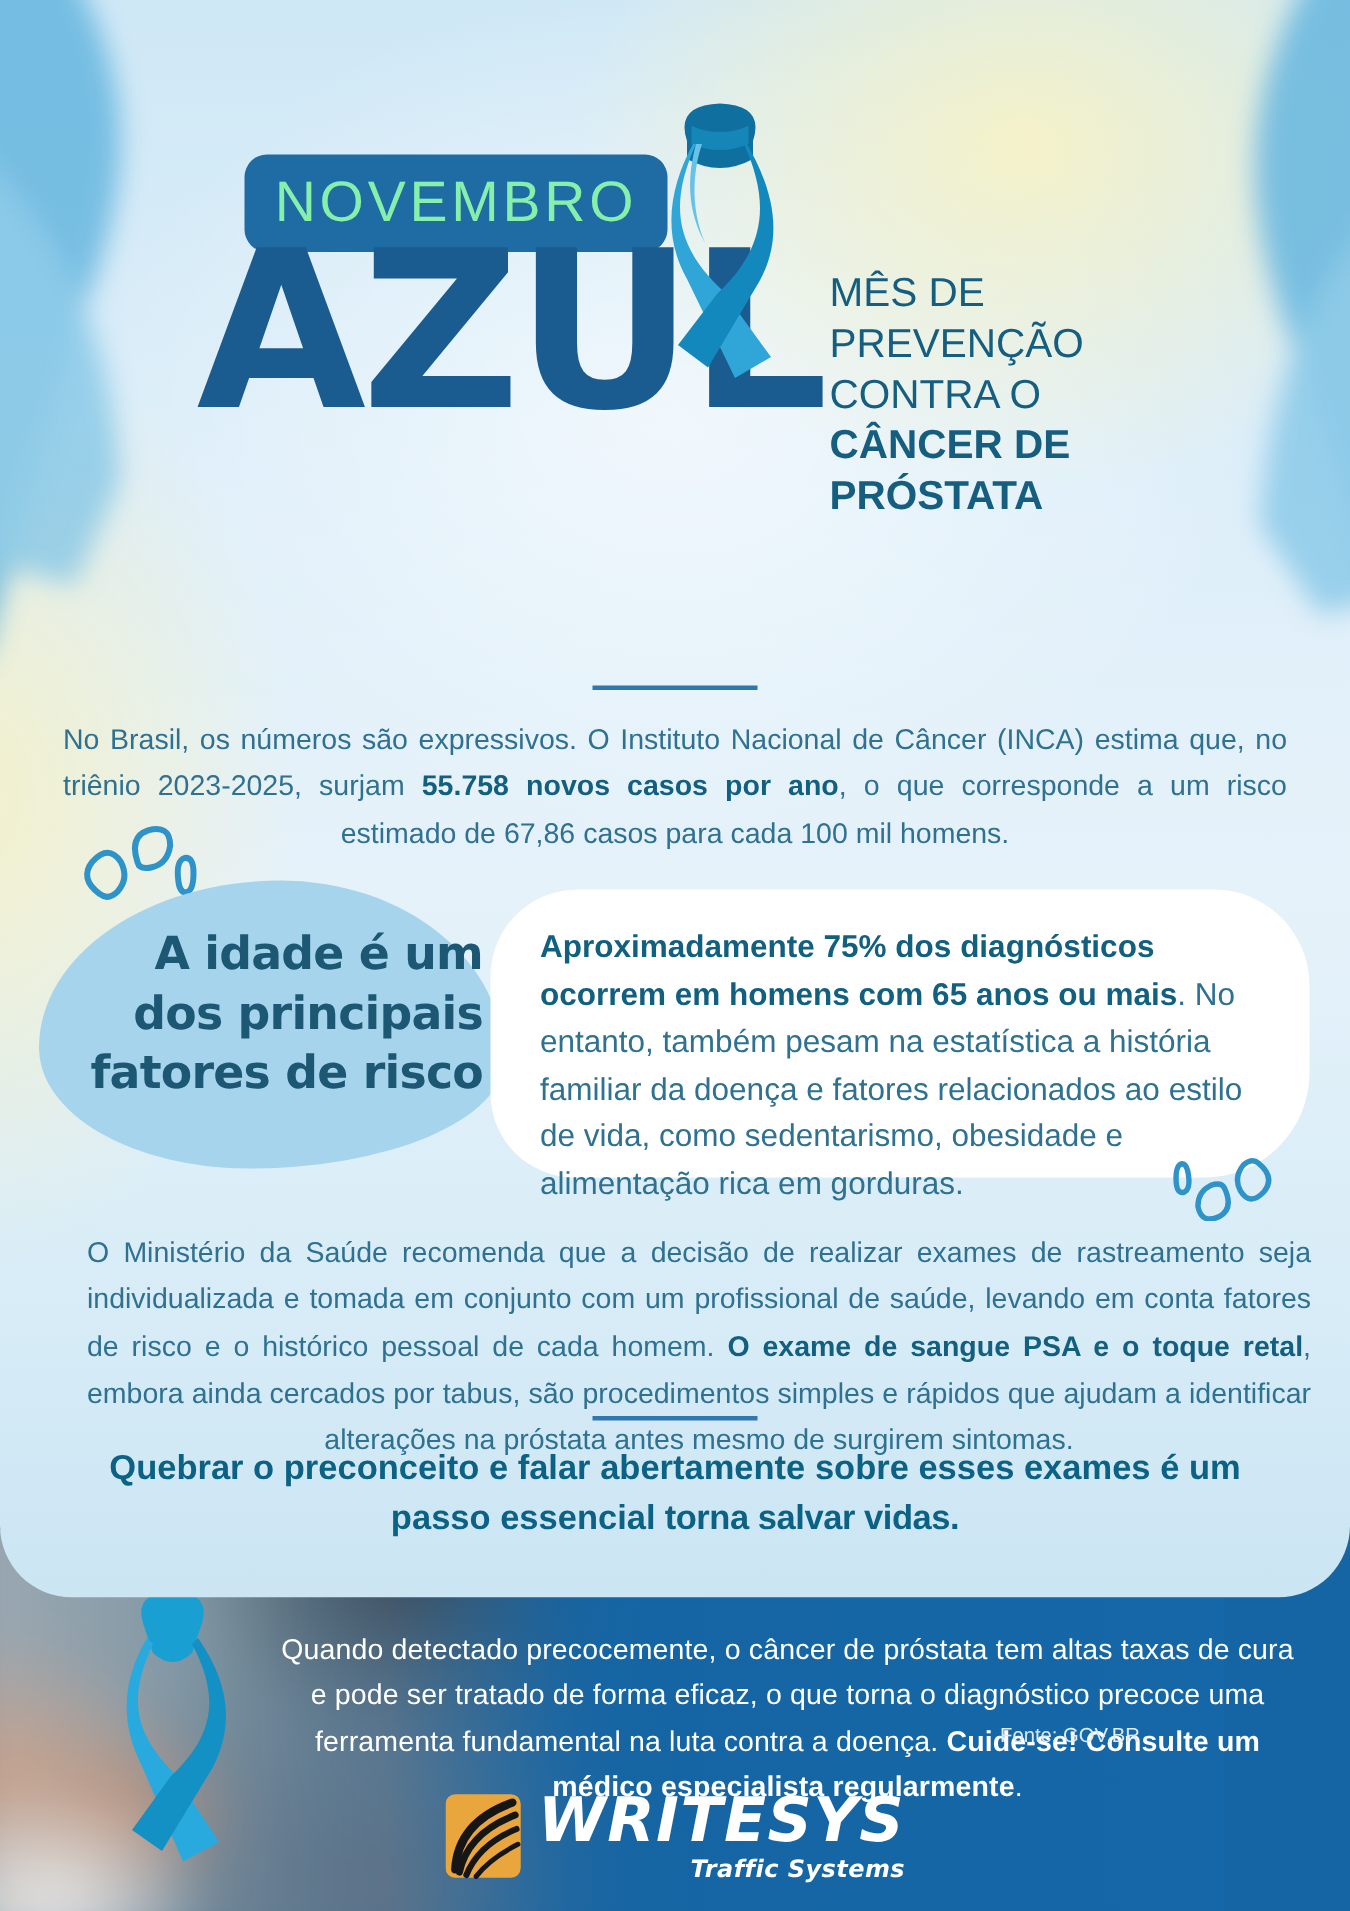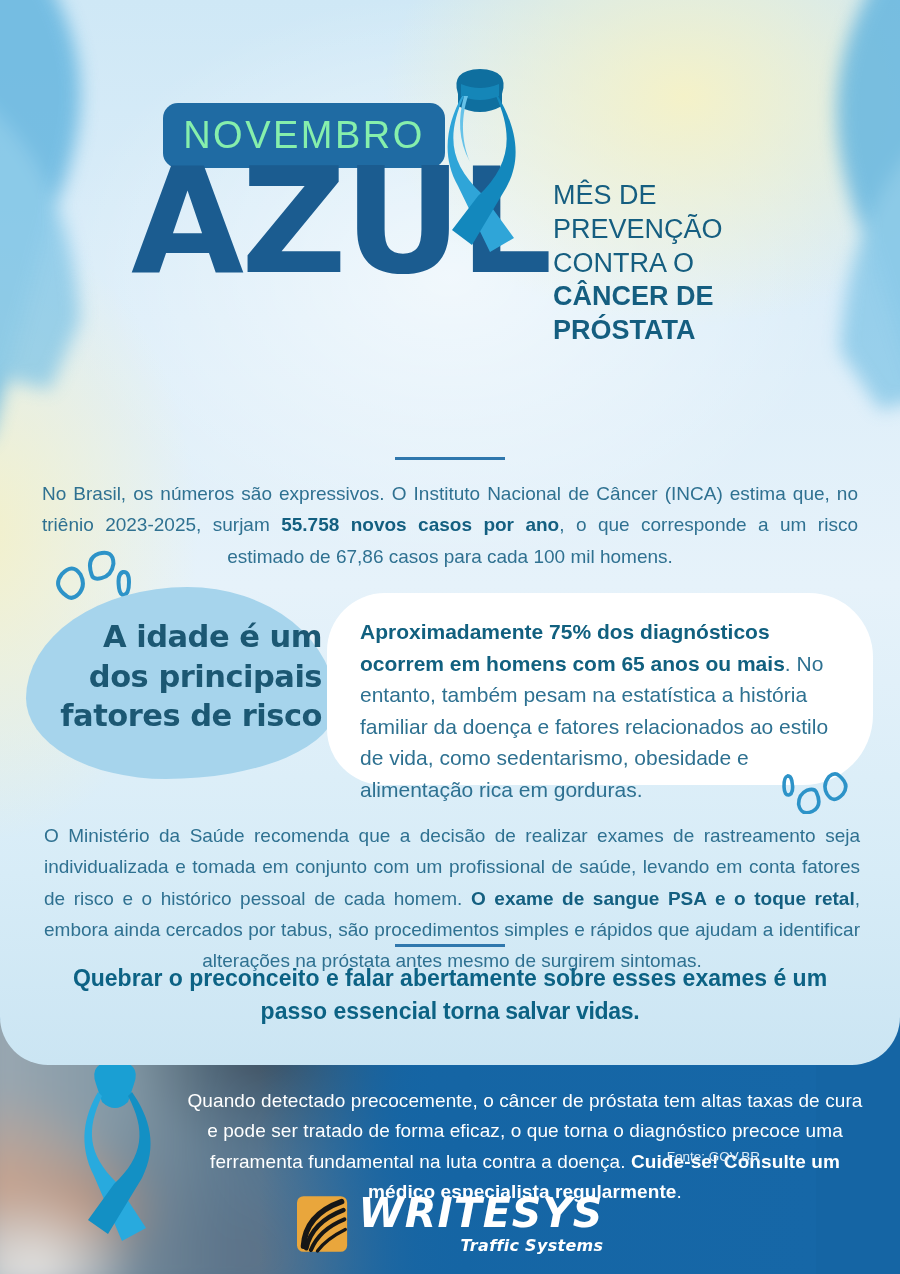--- a/index.html
+++ b/index.html
@@ -116,21 +116,21 @@
   }
   .blob-white-text{
     position:absolute; left:360px; top:616px; width:490px;
     color:#2e7191; font-size:21px; line-height:1.5;
   }
   .blob-white-text b{color:#11607f; font-weight:700;}
   .droplets{position:absolute;}
   .droplets.left{left:55px; top:550px;}
   .droplets.right{left:778px; top:756px;}
   .screening{
-    position:absolute; left:44px; top:820px; width:816px;
+    position:absolute; left:58px; top:820px; width:816px;
     color:#2f7191; font-size:19px; line-height:1.65;
     text-align:justify; text-align-last:center;
   }
   .message{
     position:absolute; left:50px; top:962px; width:800px;
     color:#0c6284; font-size:23px; line-height:1.45; text-align:center; font-weight:700;
   }
   .message .light{font-weight:600; letter-spacing:-.3px;}
 </style>
 </head>

